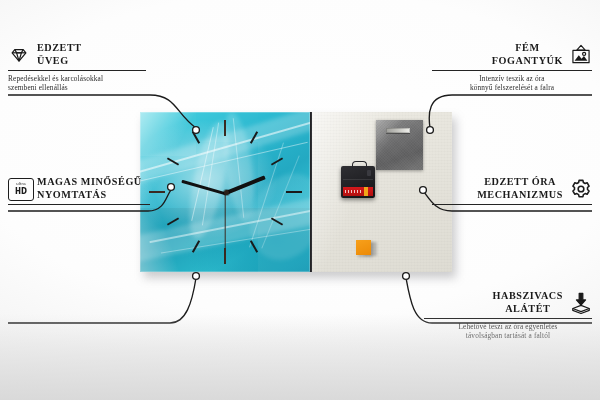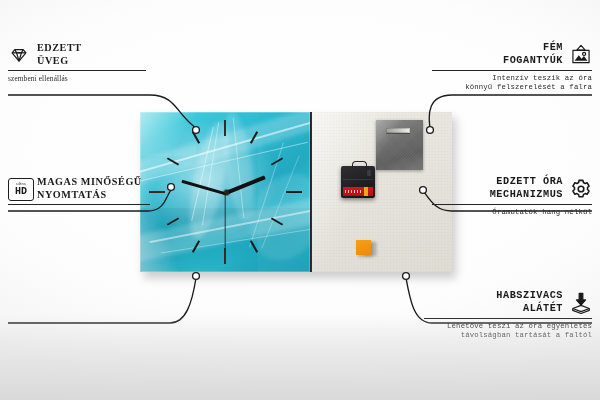--- a/index.html
+++ b/index.html
@@ -93,21 +93,21 @@
   .foam{position:absolute;left:44px;top:128px;width:15px;height:15px;
     background:linear-gradient(160deg,#f7a01b,#ec8a06);box-shadow:2px 2px 3px rgba(0,0,0,.22);}
   .foam-s{position:absolute;left:52px;top:130px;width:13px;height:14px;background:rgba(120,120,120,.35);filter:blur(1px);}
 
   
   .co{position:absolute;color:#1a1a1a;}
   .co .ttl{font-size:10.2px;letter-spacing:.55px;font-weight:700;line-height:12.6px;white-space:nowrap;}
   .co .rule{height:1.1px;background:#242424;margin:2.5px 0 3px;}
   .co .desc{font-size:7.3px;line-height:9.2px;color:#2b2b2b;letter-spacing:.15px;}
   .co.left{text-align:left;}
-  .co.right{text-align:right;font-family:Liberation Mono, monospace;}
+  .co.right{text-align:center;}
   .head{display:flex;align-items:center;gap:7px;}
   .co.right .head{justify-content:flex-end;}
   .ico{flex:0 0 auto;width:22px;height:22px;display:block;}
   .ico svg{display:block;width:22px;height:22px;}
 
   
   .hd{width:24px;height:21px;border:1.3px solid #1d1d1d;border-radius:3px;
       display:flex;flex-direction:column;align-items:center;justify-content:center;}
   .hd .u{font-size:4.2px;letter-spacing:.3px;line-height:4.4px;font-family:"Liberation Sans",sans-serif;}
   .hd .h{font-size:10px;font-weight:700;line-height:9.4px;font-family:Liberation Mono, monospace;}
@@ -220,20 +220,21 @@
               <path d="M9.4 9.6 H14.6"></path>
         </g>
           </svg>
       </span>
       <span>
         <div class="ttl">EDZETT</div>
         <div class="ttl">ÜVEG</div>
       </span>
     </div>
     <div class="rule"></div>
+    <div class="desc">Repedésekkel és karcolásokkal</div>
     <div class="desc">szembeni ellenállás</div>
   </div>
 
   <div class="co left" style="left:8px;top:176px;width:142px;">
     <div class="head">
       <span class="ico">
         <span class="hd">
           <span class="u">ultra</span>
           <span class="h">HD</span>
         </span>
@@ -278,21 +279,20 @@
       <span class="ico">
         <svg viewBox="0 0 24 24">
             <g fill="none" stroke="#1a1a1a" stroke-width="1.7" stroke-linejoin="round">
           <path d="M9.9 2.6 h4.2 l.5 2.3 1.9 1.1 2.2-.8 2.1 3.6 -1.7 1.6 0 2.2 1.7 1.6 -2.1 3.6 -2.2-.8 -1.9 1.1 -.5 2.3 h-4.2 l-.5-2.3 -1.9-1.1 -2.2 .8 -2.1-3.6 1.7-1.6 0-2.2 -1.7-1.6 2.1-3.6 2.2 .8 1.9-1.1 Z"></path>
           <circle cx="12" cy="12" r="3.1"></circle>
         </g>
           </svg>
       </span>
     </div>
     <div class="rule"></div>
-    <div class="desc">Óramutatók hang nélkül</div>
   </div>
 
   <div class="co right" style="right:8px;top:290px;width:168px;">
     <div class="head">
       <span>
         <div class="ttl">HABSZIVACS</div>
         <div class="ttl">ALÁTÉT</div>
       </span>
       <span class="ico">
         <svg viewBox="0 0 24 24">

